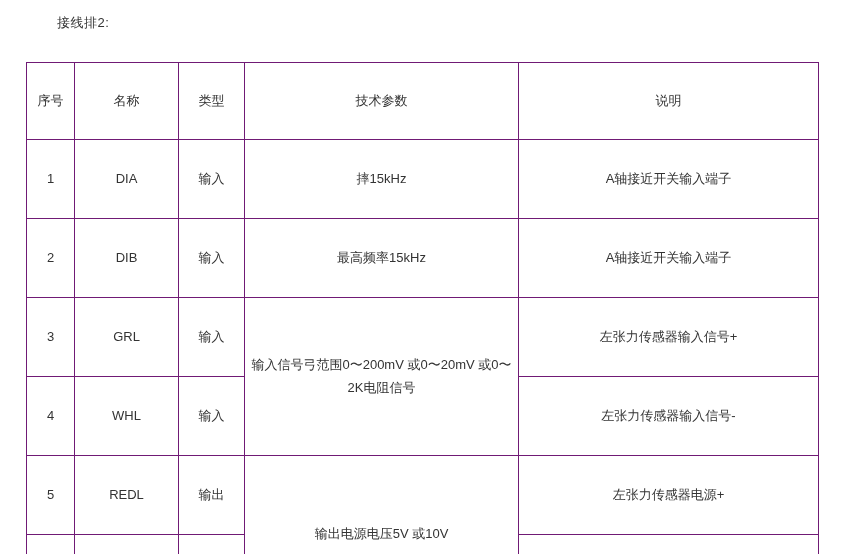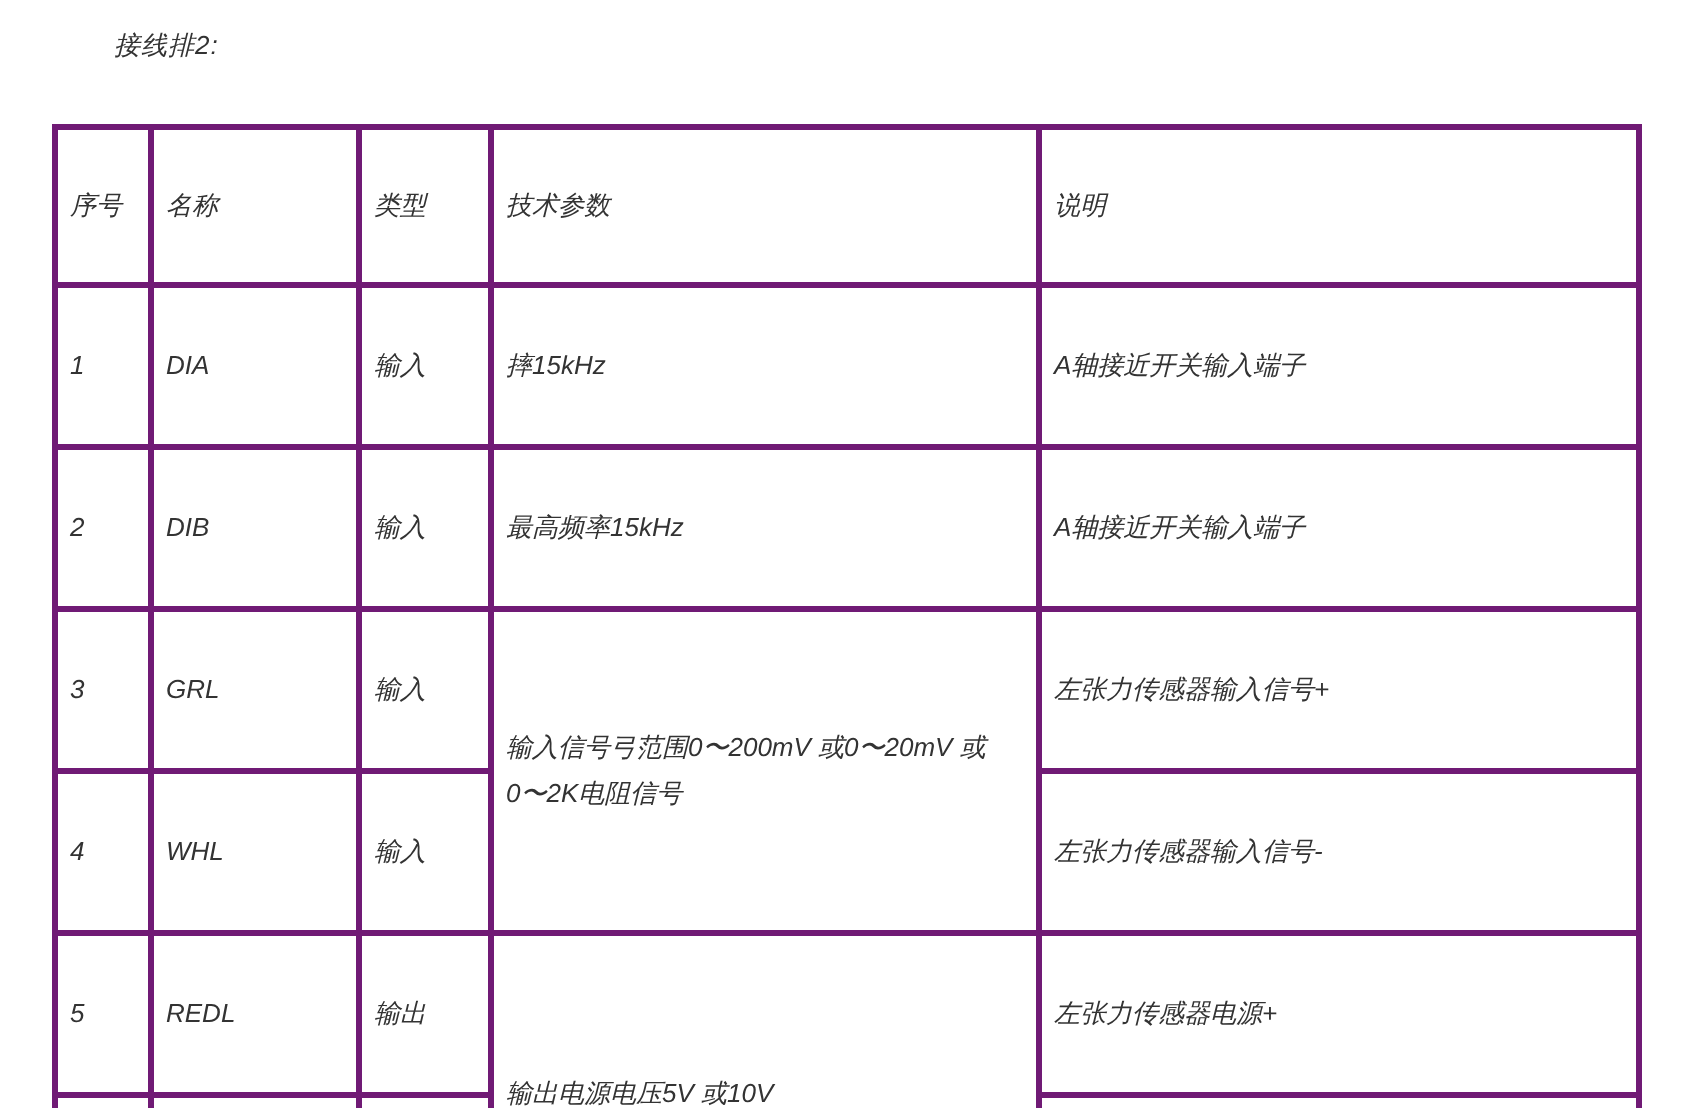--- a/index.html
+++ b/index.html
@@ -12,21 +12,20 @@
     height: 554px;
     font-family: "Liberation Sans", "DejaVu Sans", sans-serif;
     color: #333333;
     overflow: hidden;
   }
   .page {
     position: relative;
     width: 696px;
     height: 554px;
     box-sizing: border-box;
-    font-style: italic;
   }
   .caption {
     position: absolute;
     left: 57px;
     top: 14px;
     font-size: 13px;
     color: #333333;
     letter-spacing: 0.5px;
   }
   .table-wrap {
@@ -35,22 +34,22 @@
     top: 62px;
     width: 792px;
   }
   table.spec {
     border-collapse: collapse;
     width: 792px;
     table-layout: fixed;
     background: #ffffff;
   }
   table.spec td {
-    border: 3px solid #701a75;
-    text-align: left;
+    border: 1px solid #701a75;
+    text-align: center;
     vertical-align: middle;
     font-size: 13px;
     color: #333333;
     padding: 4px 6px;
     line-height: 1.7;
   }
   .col-no    { width: 48px; }
   .col-name  { width: 104px; }
   .col-type  { width: 66px; }
   .col-param { width: 274px; }

